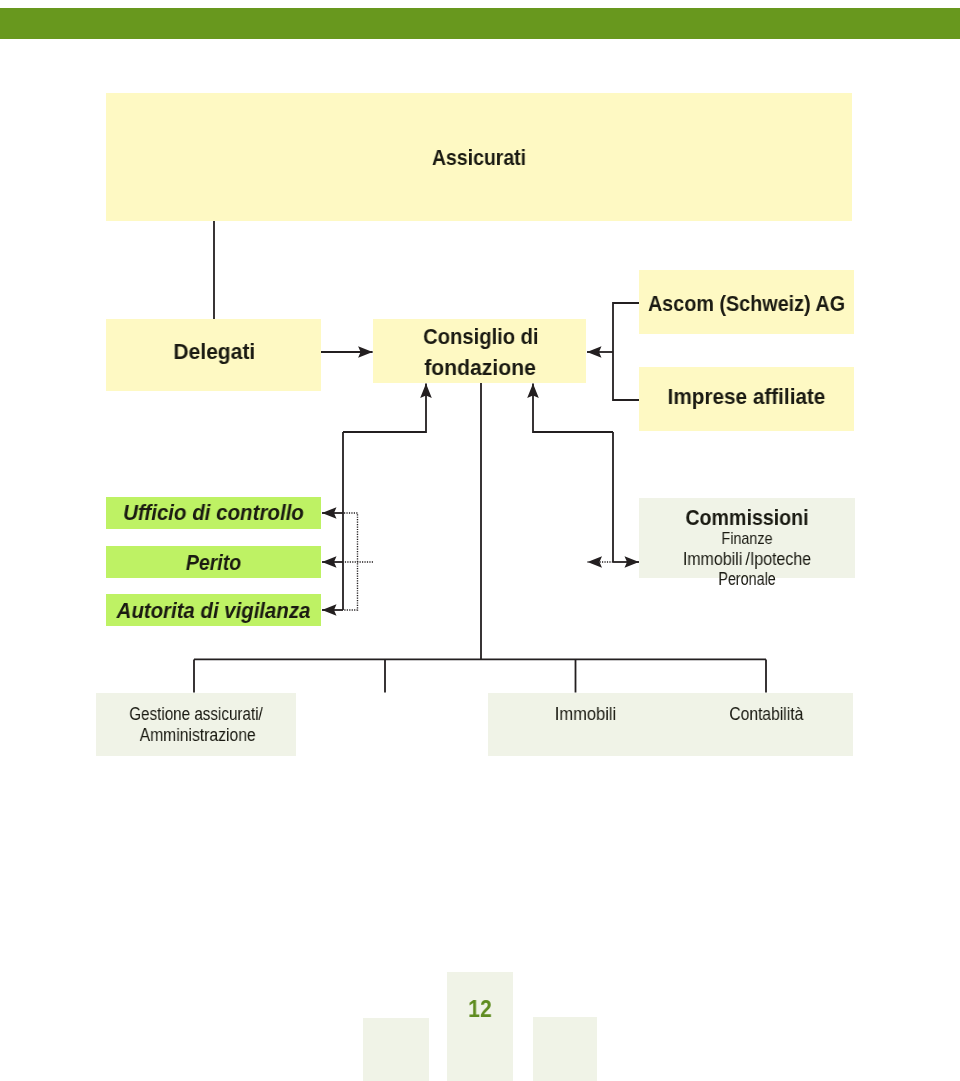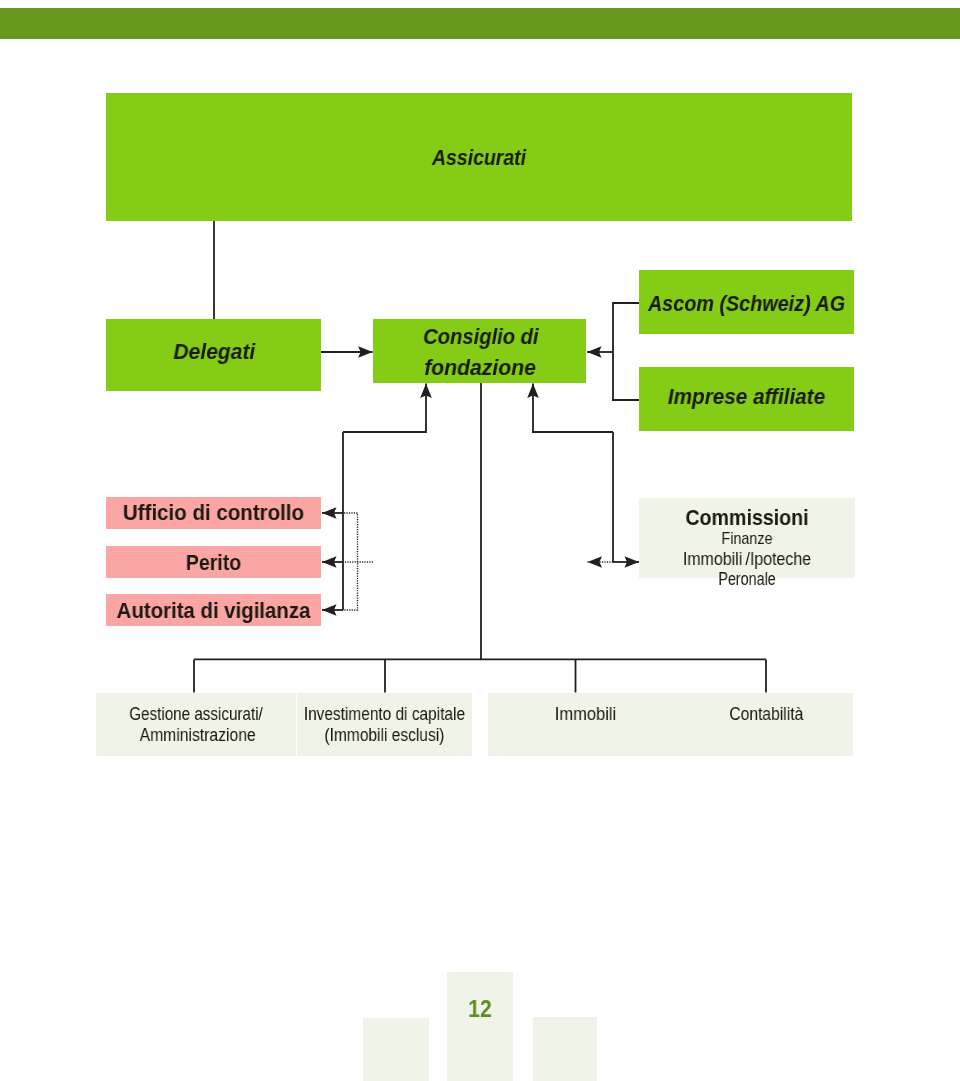--- a/index.html
+++ b/index.html
@@ -8,22 +8,22 @@
        font-family:"Liberation Sans", sans-serif;
 }
   #page{position:relative;width:960px;height:1081px;}
 
   .topbar{position:absolute;left:0;top:8px;width:960px;height:31px;background:#68981e;}
 
   .node{position:absolute;box-sizing:border-box;text-align:center;color:#1a1a12;}
   .ln{position:absolute;left:-120px;right:-120px;display:block;white-space:pre;
       transform-origin:50% 50%;opacity:0.999;will-change:transform;}
 
-  .c-mid   {background:#84cc16;font-style:italic;}
-  .c-dark  {background:#fca5a5;}
+  .c-mid   {background:#fef9c3;}
+  .c-dark  {background:#bef264;font-style:italic;}
   .c-light {background:#f0f3e7;}
 
   .b{font-weight:bold;}
 
   svg#lines{position:absolute;left:0;top:0;width:960px;height:1081px;}
 
   .pgbox{position:absolute;background:#f0f3e7;}
   .pgnum{position:absolute;color:#5f8c20;font-weight:bold;text-align:center;
          opacity:0.999;will-change:transform;}
 </style>
@@ -106,24 +106,20 @@
     <span class="ln" style="font-size:17.0px;line-height:20.6px;top:30.9px;transform:scaleX(0.845)">Finanze</span>
     <span class="ln" style="font-size:17.5px;line-height:20.6px;top:50.5px;transform:scaleX(0.912)">Immobili /Ipoteche</span>
     <span class="ln" style="font-size:17.5px;line-height:20.6px;top:71.3px;transform:scaleX(0.82)">Peronale</span>
   </div>
 
   <div class="node c-light" style="left:96px;top:692.5px;width:200px;height:63.3px;">
     <span class="ln" style="font-size:18.75px;line-height:21px;top:10.5px;transform:scaleX(0.811)">Gestione assicurati/</span>
     <span class="ln" style="font-size:18.75px;line-height:21px;top:31.3px;transform:scaleX(0.838) translateX(2px)">Amministrazione</span>
   </div>
 
-  <div class="node c-light" style="left:297px;top:692.5px;width:174.8px;height:63.3px;">
-    <span class="ln" style="font-size:18.75px;line-height:21px;top:10.5px;transform:scaleX(0.823)">Investimento di capitale</span>
-    <span class="ln" style="font-size:18.75px;line-height:21px;top:31.3px;transform:scaleX(0.828)">(Immobili esclusi)</span>
-  </div>
 
   <div class="node c-light" style="left:488px;top:692.5px;width:195px;height:63.3px;">
     <span class="ln" style="font-size:18.75px;line-height:21px;top:10.5px;transform:scaleX(0.879)">Immobili</span>
   </div>
 
   <div class="node c-light" style="left:678.5px;top:692.5px;width:174.6px;height:63.3px;">
     <span class="ln" style="font-size:18.75px;line-height:21px;top:10.5px;transform:scaleX(0.835)">Contabilità</span>
   </div>
 
   <div class="pgbox" style="left:363px;top:1018px;width:66px;height:63px;"></div>

